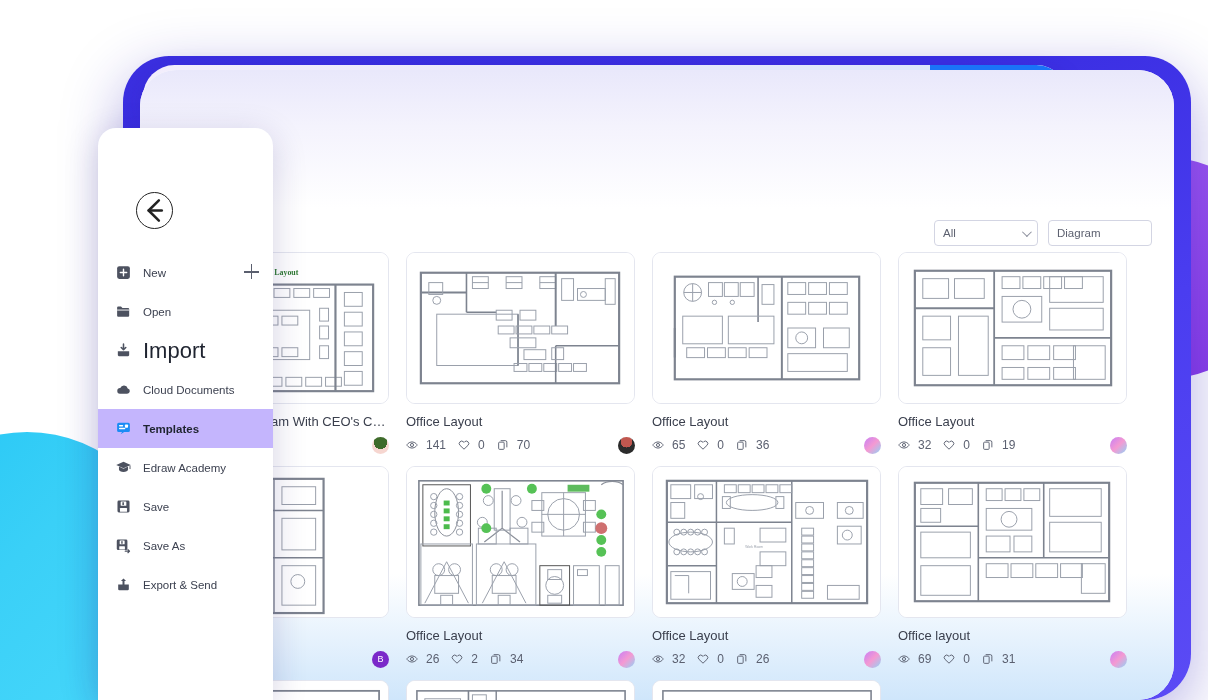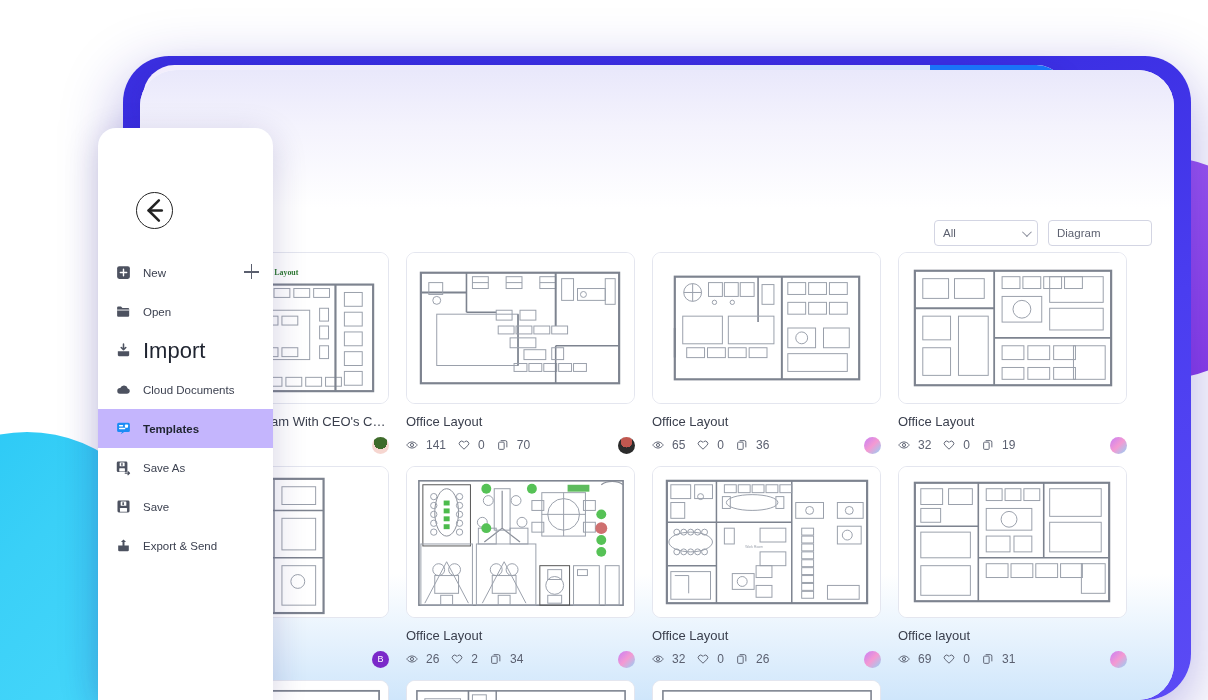--- a/index.html
+++ b/index.html
@@ -837,43 +837,53 @@
               <rect x="5.6" y="7" width="6" height="2" rx="1" fill="#fff"></rect>
               <rect x="5.6" y="11" width="9" height="2" rx="1" fill="#fff"></rect>
               <rect x="14" y="6.4" width="4.4" height="4.4" rx="1" fill="#fff"></rect>
             </svg>
           </span>
           <span class="mi-label">Templates</span>
         </div>
         <div class="menu-item">
           <span class="mi-icon">
             <svg viewBox="0 0 24 24">
-              <rect x="2.5" y="3.5" width="15" height="15" rx="2" fill="#4d5260"></rect>
-              <rect x="6.6" y="5" width="7" height="5.4" rx=".8" fill="#fff"></rect>
-              <rect x="8.8" y="5.9" width="2" height="3.6" fill="#4d5260"></rect>
-              <rect x="6" y="13" width="8" height="4.6" rx=".8" fill="#fff"></rect>
-              <path d="M14.5 20h6m0 0-2.2-2.2M20.5 20l-2.2 2.2" stroke="#4d5260" stroke-width="1.7" fill="none" stroke-linecap="round"></path>
+              <path d="M12 4 1.8 8.6 12 13.2l10.2-4.6z" fill="#4d5260"></path>
+              <path d="M5.6 10.6v4.2c0 1.9 2.9 3.4 6.4 3.4s6.4-1.5 6.4-3.4v-4.2L12 13.8z" fill="#4d5260"></path>
+              <path d="M21.2 9.2v5" stroke="#4d5260" stroke-width="1.3"></path>
             </svg>
           </span>
-          <span class="mi-label">Save As</span>
+          <span class="mi-label">Edraw Academy</span>
         </div>
         <div class="menu-item">
           <span class="mi-icon">
             <svg viewBox="0 0 24 24">
               <rect x="3.5" y="3.5" width="17" height="17" rx="2" fill="#4d5260"></rect>
               <rect x="8" y="5" width="8" height="6" rx=".8" fill="#fff"></rect>
               <rect x="10.4" y="6" width="2.2" height="4" fill="#4d5260"></rect>
               <rect x="7" y="14" width="10" height="5.5" rx=".8" fill="#fff"></rect>
             </svg>
           </span>
           <span class="mi-label">Save</span>
         </div>
         <div class="menu-item">
           <span class="mi-icon">
             <svg viewBox="0 0 24 24">
+              <rect x="2.5" y="3.5" width="15" height="15" rx="2" fill="#4d5260"></rect>
+              <rect x="6.6" y="5" width="7" height="5.4" rx=".8" fill="#fff"></rect>
+              <rect x="8.8" y="5.9" width="2" height="3.6" fill="#4d5260"></rect>
+              <rect x="6" y="13" width="8" height="4.6" rx=".8" fill="#fff"></rect>
+              <path d="M14.5 20h6m0 0-2.2-2.2M20.5 20l-2.2 2.2" stroke="#4d5260" stroke-width="1.7" fill="none" stroke-linecap="round"></path>
+            </svg>
+          </span>
+          <span class="mi-label">Save As</span>
+        </div>
+        <div class="menu-item">
+          <span class="mi-icon">
+            <svg viewBox="0 0 24 24">
               <path d="M12 3.4 8.4 7.2h2.2v5.4h2.8V7.2h2.2z" fill="#4d5260"></path>
               <path d="M4.5 12v6.6A1.6 1.6 0 0 0 6.1 20h11.8a1.6 1.6 0 0 0 1.6-1.4V12z" fill="#4d5260"></path>
             </svg>
           </span>
           <span class="mi-label">Export &amp; Send</span>
         </div>
       </div>
   </div>
 
 </div>

